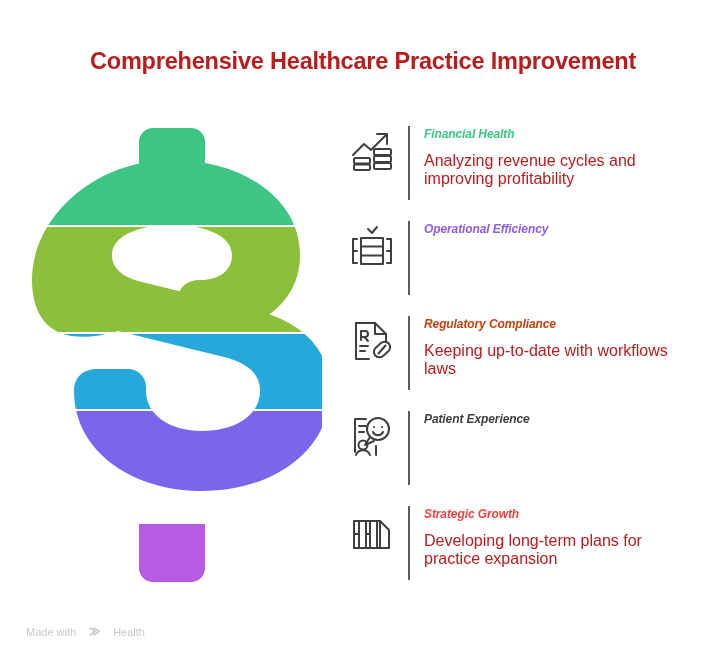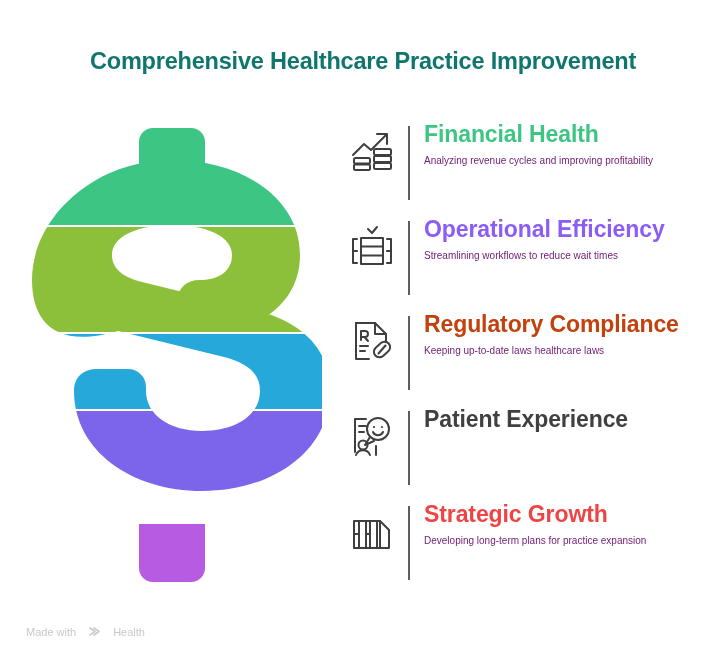--- a/index.html
+++ b/index.html
@@ -21,21 +21,21 @@
 
   
   .title {
     position: absolute;
     top: 48px;
     left: 0;
     width: 726px;
     text-align: center;
     font-size: 23.5px;
     font-weight: bold;
-    color: #0f766e;
+    color: #b91c1c;
     letter-spacing: -0.2px;
     white-space: nowrap;
   }
 
   
   .dollar-wrap {
     position: absolute;
     left: 22px;
     top: 120px;
     width: 300px;
@@ -78,31 +78,32 @@
     margin-top: 2px;
   }
 
   .text-cell {
     padding-left: 14px;
     padding-top: 0px;
     flex: 1;
   }
 
   .item-title {
-    font-size: 23px;
+    font-size: 12px;
     font-weight: bold;
     line-height: 21px;
     letter-spacing: -0.1px;
     margin-bottom: 7px;
+    font-style: italic;
   }
 
   .item-desc {
-    font-size: 10px;
+    font-size: 16px;
     line-height: 18px;
-    color: #701a75;
+    color: #b91c1c;
     max-width: 245px;
   }
 
   
   .footer {
     position: absolute;
     left: 26px;
     bottom: 22px;
     display: flex;
     align-items: center;
@@ -211,42 +212,41 @@
           <line x1="10" y1="31.5" x2="32" y2="31.5"></line>
           <polyline points="6,15 2,15 2,39 6,39"></polyline>
           <line x1="2" y1="27" x2="6" y2="27"></line>
           <polyline points="36,15 40,15 40,39 36,39"></polyline>
           <line x1="36" y1="27" x2="40" y2="27"></line>
         </svg>
       </div>
       <div class="divider"></div>
       <div class="text-cell">
         <div class="item-title" style="color:#8b5cf6">Operational Efficiency</div>
-        <div class="item-desc">Streamlining workflows to reduce wait times</div>
       </div>
     </div>
 
     <div class="row">
       <div class="icon-cell">
         <svg width="42" height="44" viewBox="0 0 42 44" fill="none" stroke="#3f3f3f" stroke-width="2" stroke-linecap="round" stroke-linejoin="round">
           <path d="M5,4 h19 l11,11 v8"></path>
           <path d="M5,4 v36 h13"></path>
           <polyline points="24,4 24,15 35,15"></polyline>
           <path d="M10,12 v9 M10,12 h4 a3,3 0 0 1 0,6 h-4"></path>
           <line x1="13.5" y1="18" x2="17" y2="22"></line>
           <line x1="9" y1="27" x2="17" y2="27"></line>
           <line x1="9" y1="32" x2="14" y2="32"></line>
           <rect x="22" y="25" width="18" height="11" rx="5.5" transform="rotate(-42 31 30.5)"></rect>
           <line x1="27.5" y1="34.5" x2="34.5" y2="26.5"></line>
         </svg>
       </div>
       <div class="divider"></div>
       <div class="text-cell">
         <div class="item-title" style="color:#c2410c">Regulatory Compliance</div>
-        <div class="item-desc">Keeping up-to-date laws healthcare laws</div>
+        <div class="item-desc">Keeping up-to-date with workflows laws</div>
       </div>
     </div>
 
     <div class="row">
       <div class="icon-cell">
         <svg width="42" height="44" viewBox="0 0 42 44" fill="none" stroke="#3f3f3f" stroke-width="2" stroke-linecap="round" stroke-linejoin="round">
           <path d="M15,5 H4 v33"></path>
           <line x1="8" y1="12" x2="15" y2="12"></line>
           <line x1="8" y1="18" x2="13" y2="18"></line>
           <circle cx="27" cy="15" r="11"></circle>

